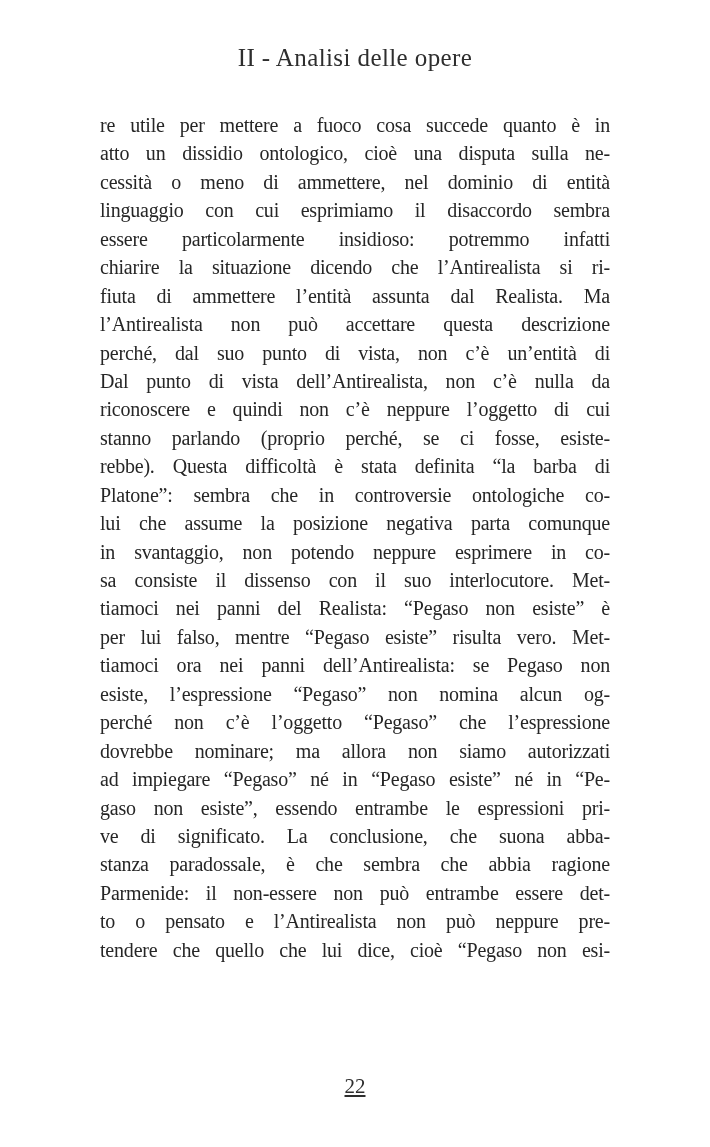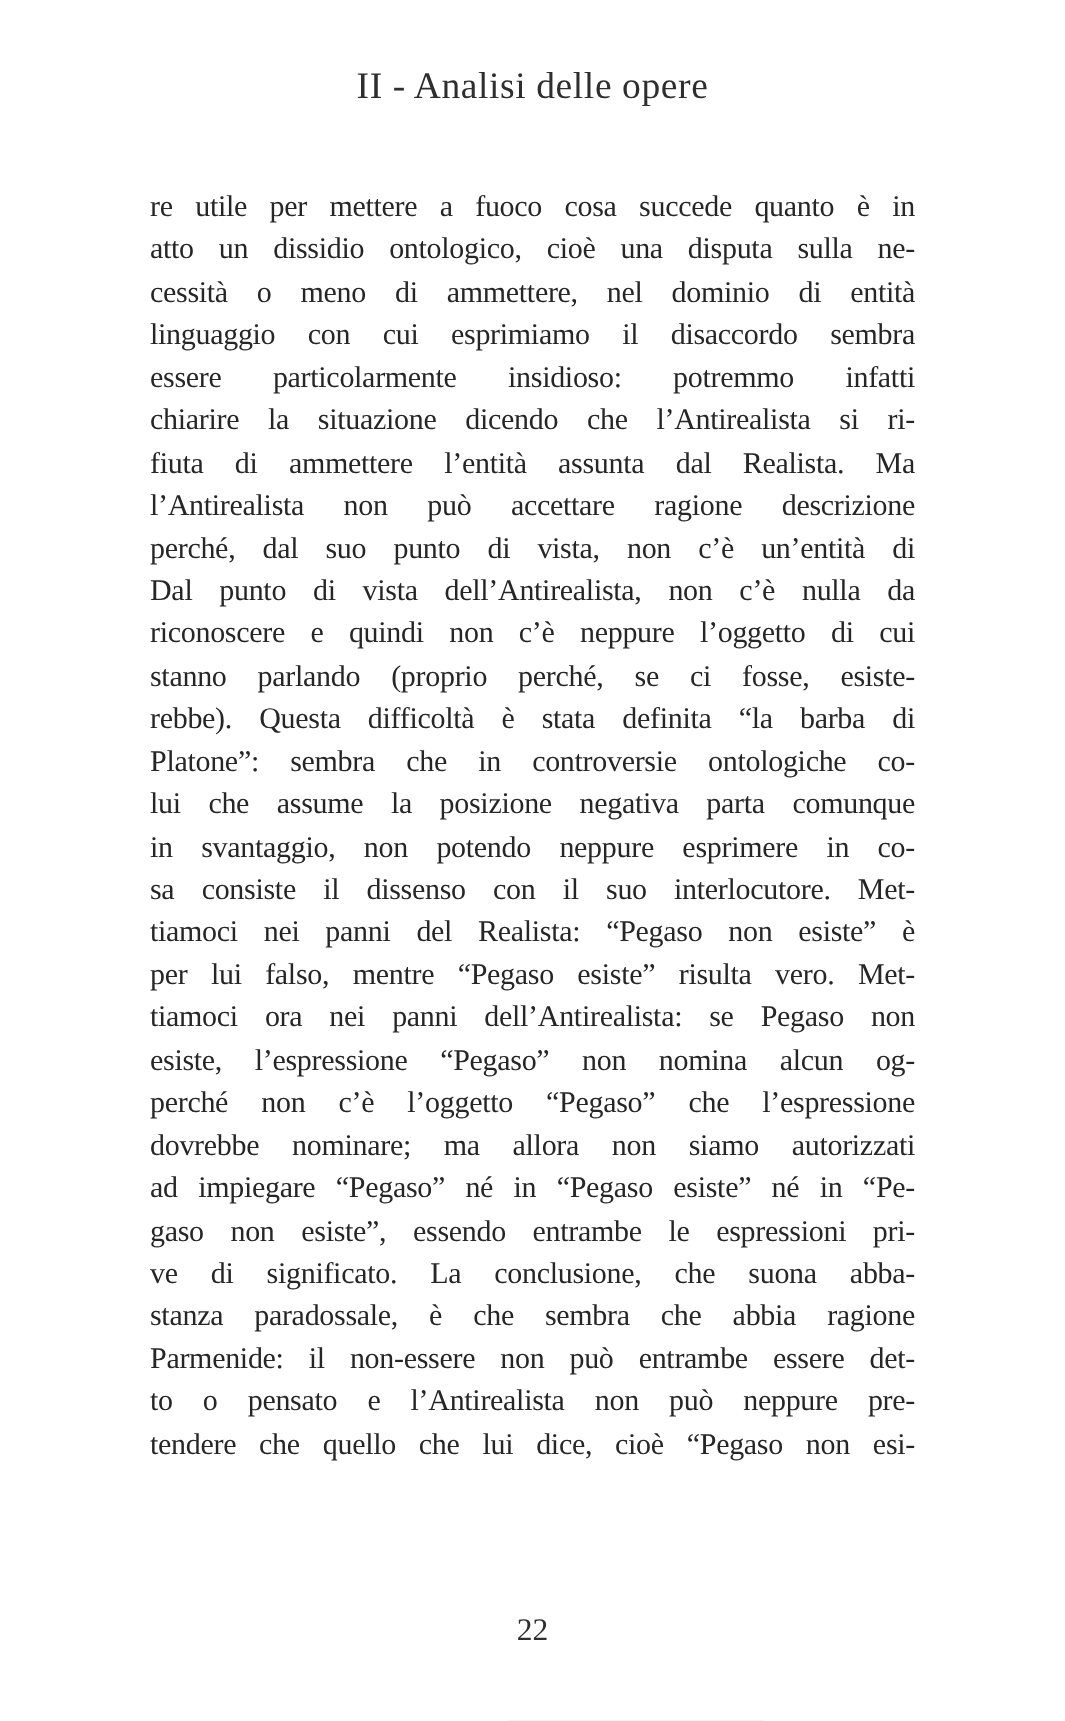--- a/index.html
+++ b/index.html
@@ -23,21 +23,21 @@
     left: 0;
     width: 100%;
     text-align: center;
     font-size: 25px;
     letter-spacing: 0.4px;
     color: #2e2e2e;
   }
   .body-text {
     position: absolute;
     left: 100px;
-    top: 124px;
+    top: 111px;
     width: 510px;
   }
   .text-line {
     height: 28.45px;
     line-height: 28.45px;
     font-size: 20px;
     letter-spacing: -0.2px;
     text-align: justify;
     text-align-last: justify;
     -moz-text-align-last: justify;
@@ -45,37 +45,38 @@
     overflow: visible;
   }
   .page-number {
     position: absolute;
     top: 1074px;
     left: 0;
     width: 100%;
     text-align: center;
     font-size: 21px;
     color: #2e2e2e;
+    text-decoration: underline;
   }
 </style>
 </head>
 <body>
 
 <div class="page" style="background: rgb(255, 255, 255); color: rgb(38, 38, 38);">
   <div class="running-header">II - Analisi delle opere</div>
 
   <div class="body-text">
       <div class="text-line">re utile per mettere a fuoco cosa succede quanto è in</div>
       <div class="text-line">atto un dissidio ontologico, cioè una disputa sulla ne-</div>
       <div class="text-line">cessità o meno di ammettere, nel dominio di entità</div>
       <div class="text-line">linguaggio con cui esprimiamo il disaccordo sembra</div>
       <div class="text-line">essere particolarmente insidioso: potremmo infatti</div>
       <div class="text-line">chiarire la situazione dicendo che l’Antirealista si ri-</div>
       <div class="text-line">fiuta di ammettere l’entità assunta dal Realista. Ma</div>
-      <div class="text-line">l’Antirealista non può accettare ragione descrizione</div>
+      <div class="text-line">l’Antirealista non può accettare questa descrizione</div>
       <div class="text-line">perché, dal suo punto di vista, non c’è un’entità di</div>
       <div class="text-line">Dal punto di vista dell’Antirealista, non c’è nulla da</div>
       <div class="text-line">riconoscere e quindi non c’è neppure l’oggetto di cui</div>
       <div class="text-line">stanno parlando (proprio perché, se ci fosse, esiste-</div>
       <div class="text-line">rebbe). Questa difficoltà è stata definita “la barba di</div>
       <div class="text-line">Platone”: sembra che in controversie ontologiche co-</div>
       <div class="text-line">lui che assume la posizione negativa parta comunque</div>
       <div class="text-line">in svantaggio, non potendo neppure esprimere in co-</div>
       <div class="text-line">sa consiste il dissenso con il suo interlocutore. Met-</div>
       <div class="text-line">tiamoci nei panni del Realista: “Pegaso non esiste” è</div>

